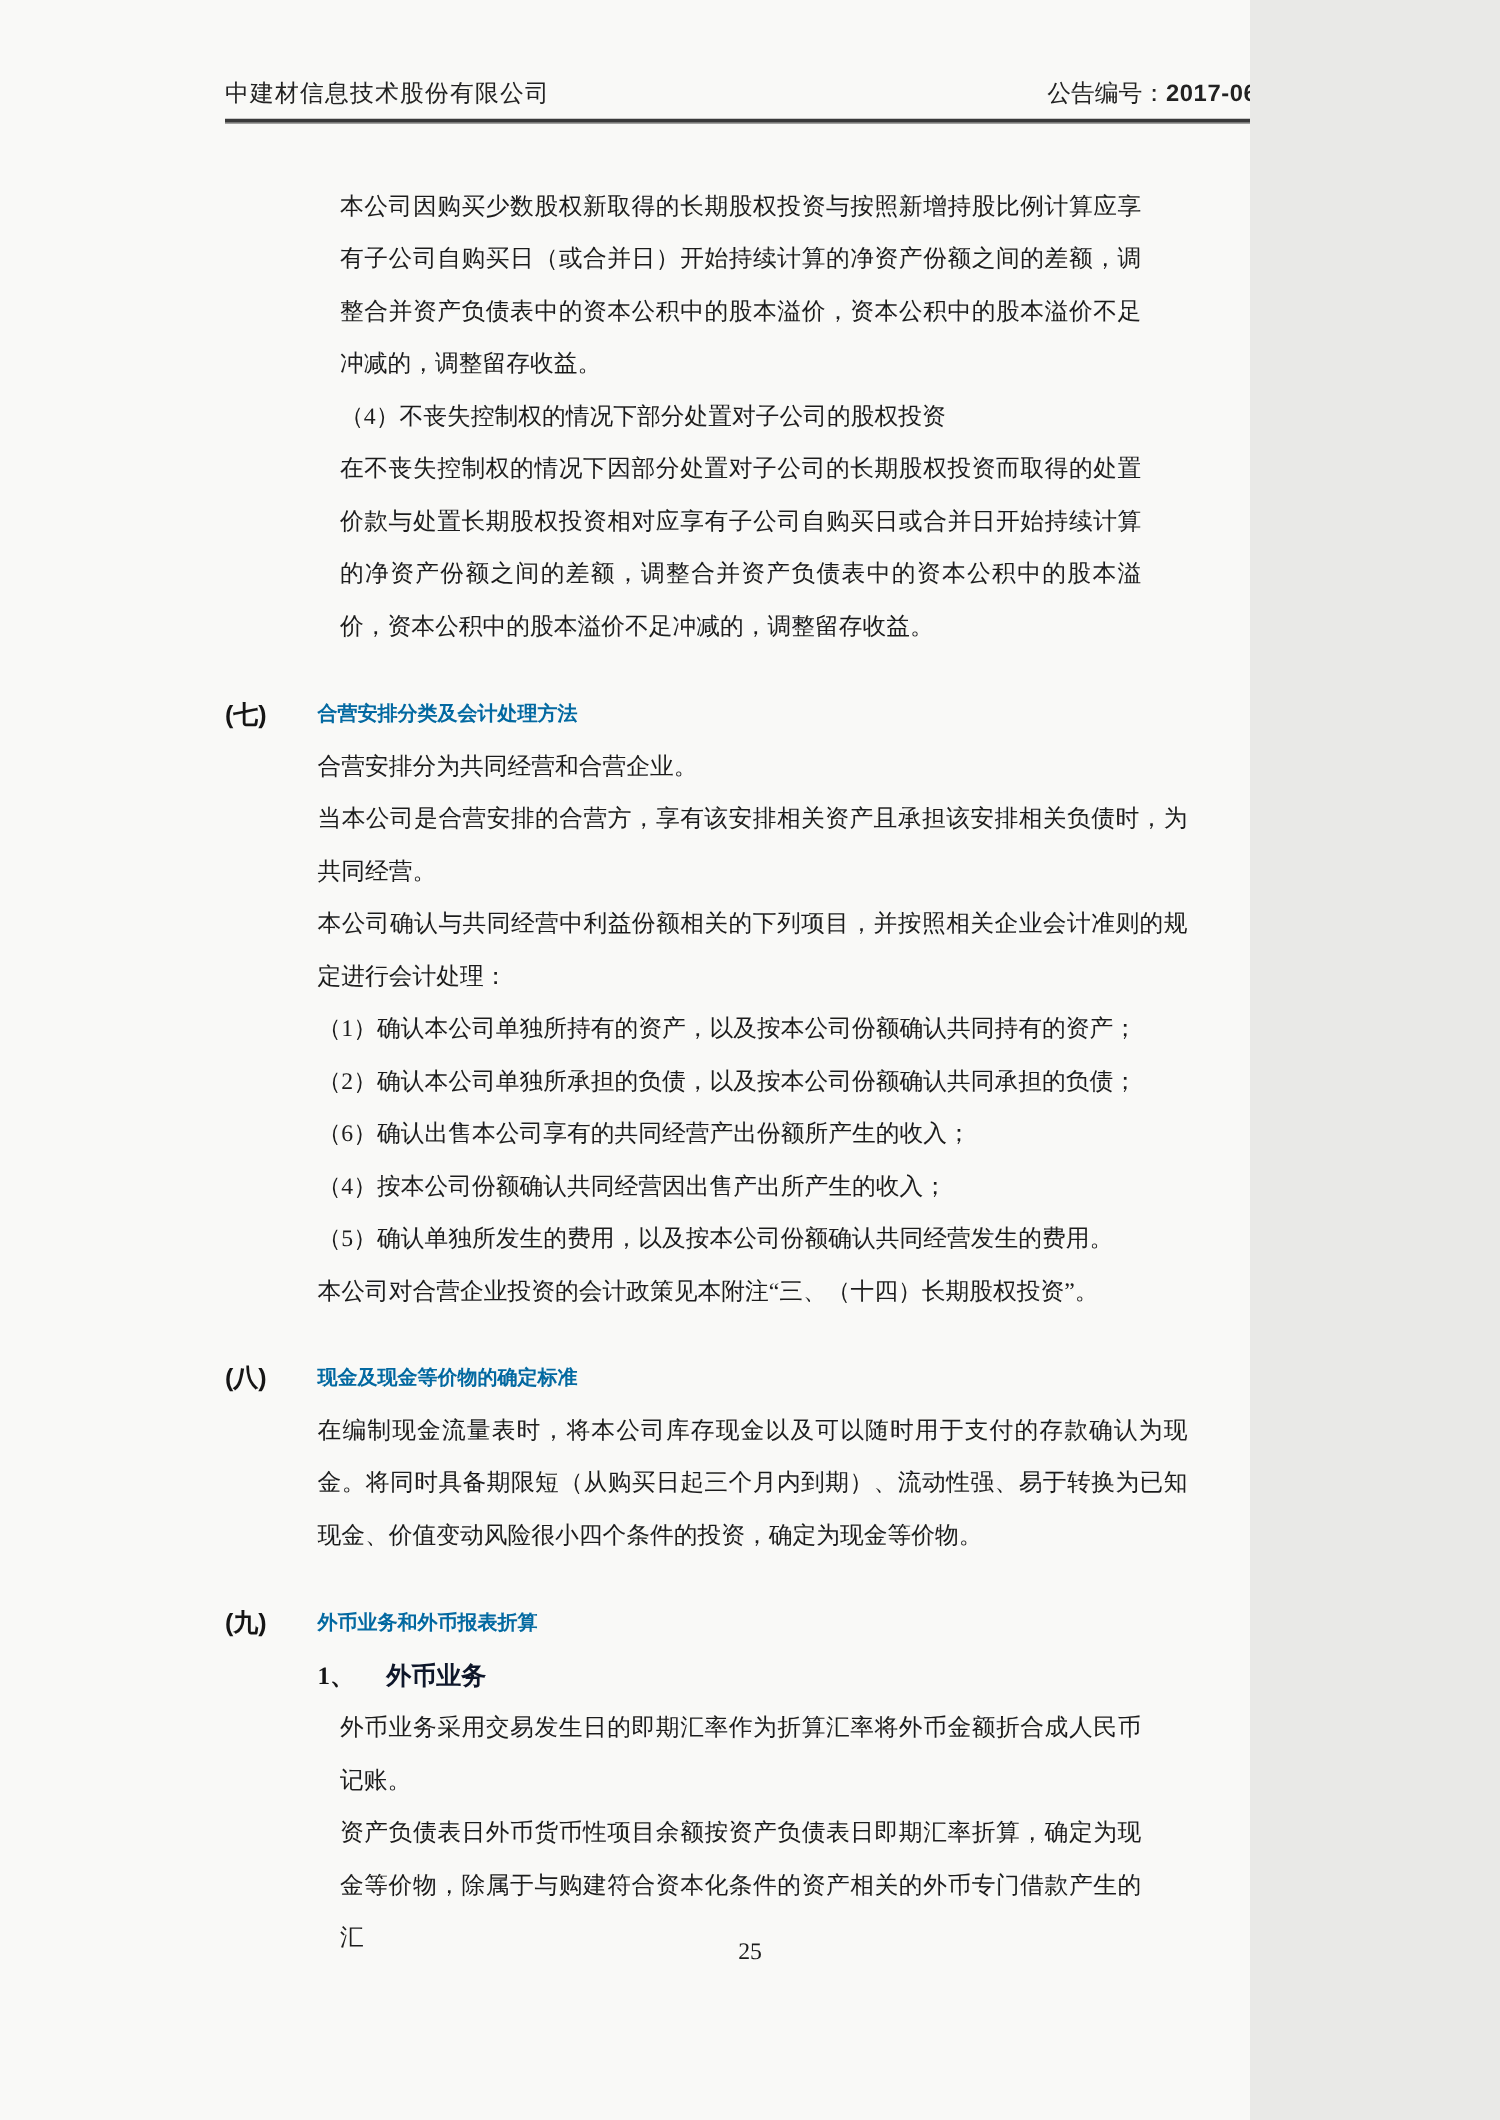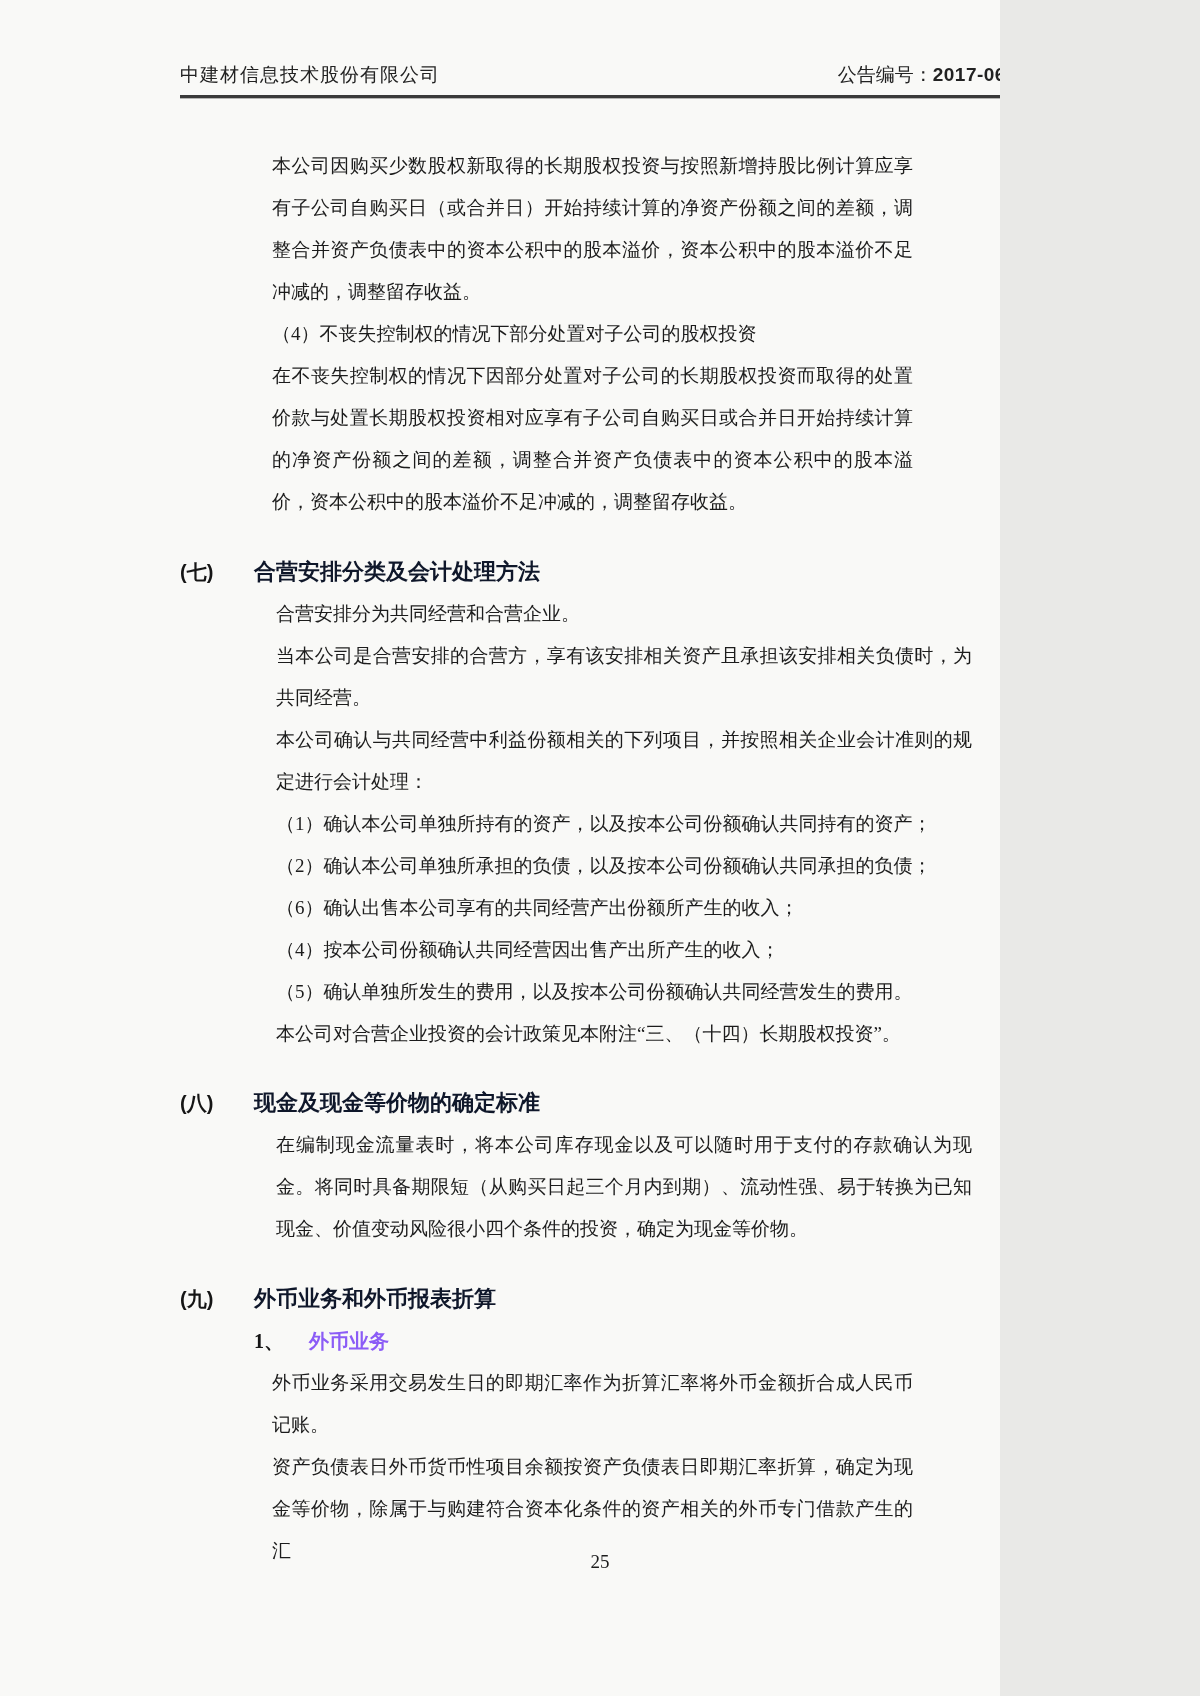--- a/index.html
+++ b/index.html
@@ -37,42 +37,42 @@
   
   .doc-body{
     position:absolute;top:145px;left:180px;width:770px;
   }
   .txt{
     font-size:19px;line-height:42px;margin:0;
     text-align:justify;text-align-last:left;
     color:#1c1c1c;
   }
   .indent-2{margin-left:92px;width:641px;}   
-  .indent-1{margin-left:96px;width:696px;}    
+  .indent-1{margin-left:74px;width:696px;}    
   .section{margin-top:28px;}
   .section.s8{margin-top:27px;}
   .sec-head{display:flex;line-height:42px;}
   .sec-num{
     width:74px;flex:0 0 74px;
     font-family:"Liberation Sans","DejaVu Sans",sans-serif;
     font-weight:700;font-size:20px;color:#151515;
   }
   .sec-title{
     font-family:"Liberation Sans","DejaVu Sans",sans-serif;
-    font-weight:700;font-size:22px;color:#0f172a;
+    font-weight:700;font-size:16px;color:#0369a1;
   }
   .sub-head{margin-left:74px;display:flex;line-height:42px;}
   .sub-num{
     width:55px;flex:0 0 55px;
     font-weight:700;font-size:20px;color:#151515;
     font-family:"Liberation Serif","DejaVu Serif",serif;
   }
   .sub-title{
     font-family:"Liberation Sans","DejaVu Sans",sans-serif;
-    font-weight:700;font-size:20px;color:#8b5cf6;
+    font-weight:700;font-size:20px;color:#0f172a;
   }
   
   .footer{
     position:absolute;top:1548px;left:0;width:1200px;
     text-align:center;
   }
   .page-num{font-size:19px;color:#1c1c1c;line-height:28px;}
 </style>
 </head>
 <body>

